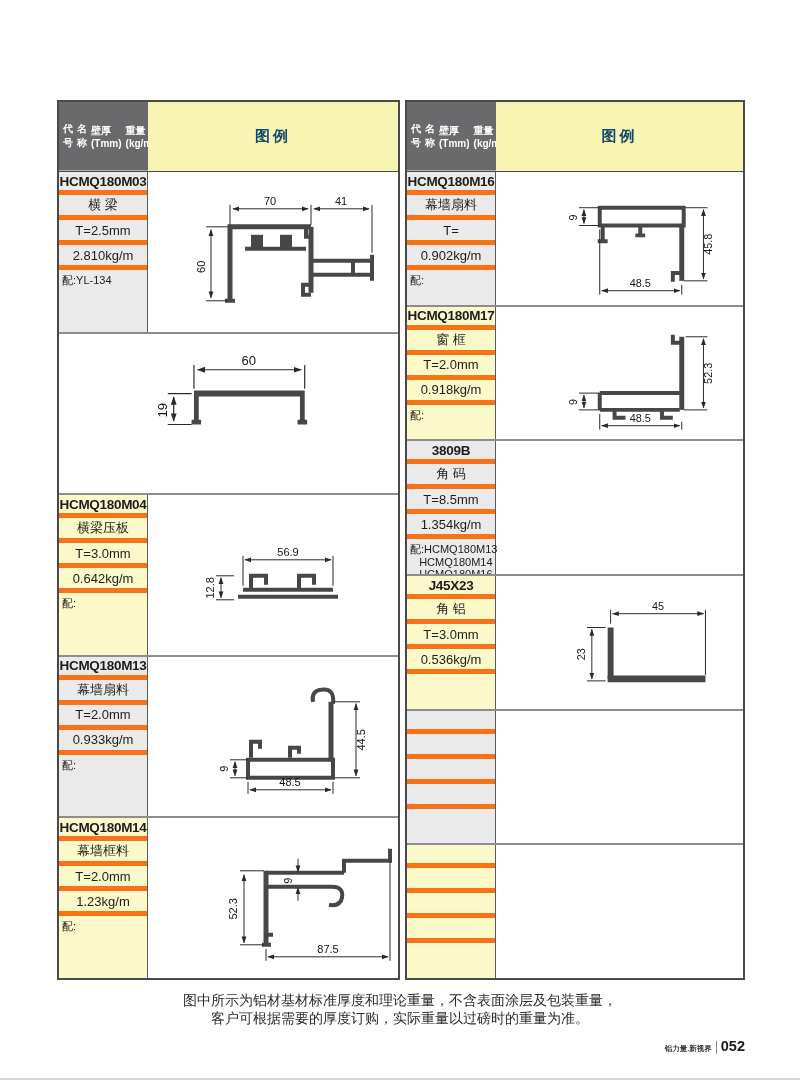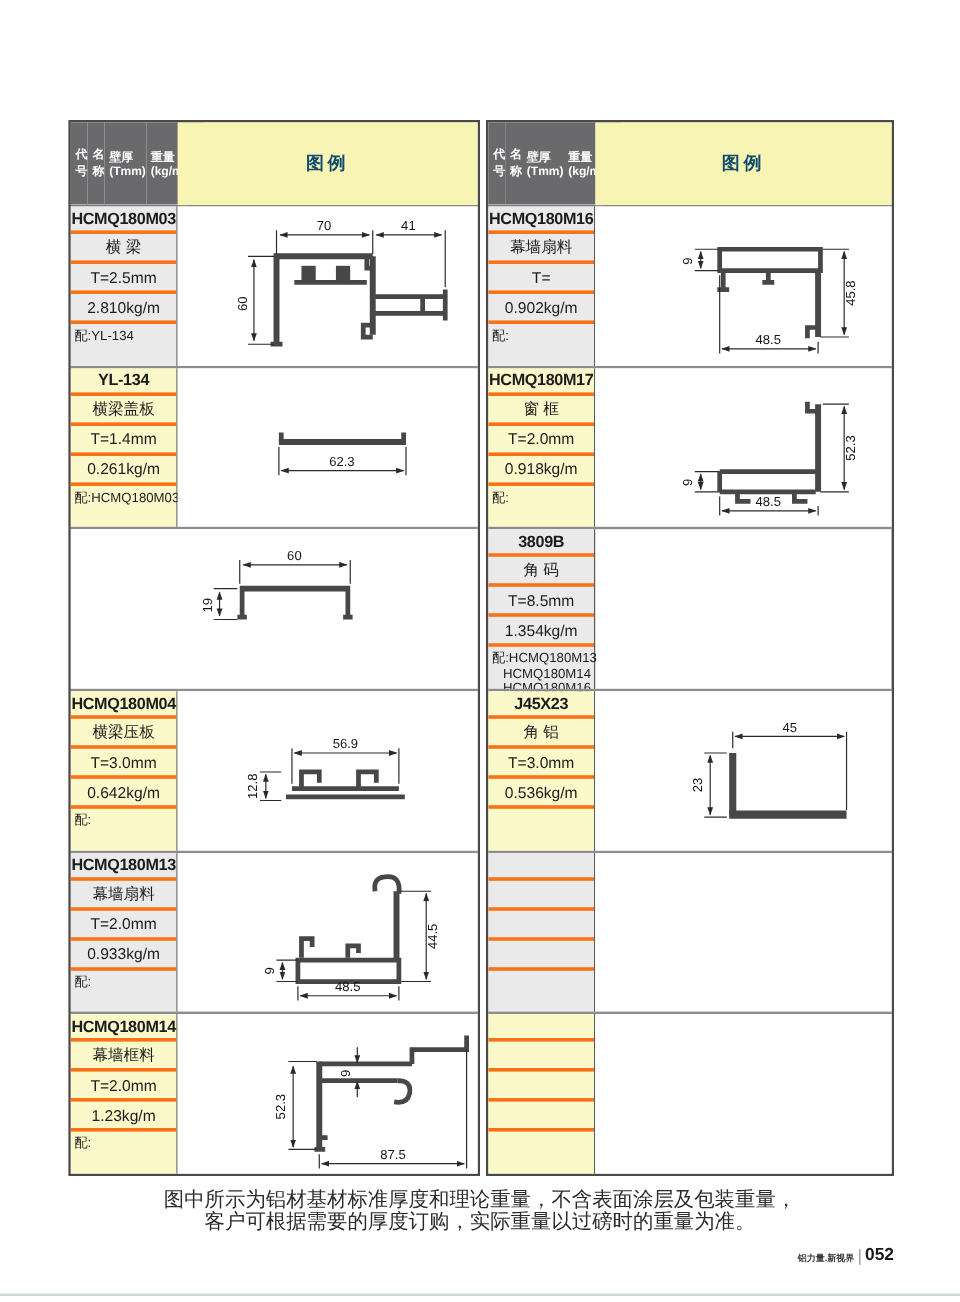--- a/index.html
+++ b/index.html
@@ -26,37 +26,37 @@
   .hlegend {
     flex:1; background:#f8f4b4; display:flex; align-items:center; justify-content:center;
     font-weight:bold; font-size:15px; letter-spacing:3px; color:#0c4a6e;
   }
   
   .group { flex:1; display:flex; border-top:2px solid #8d8d8d; min-height:0; }
   .group.first { border-top:none; }
   .labels { width:89px; flex:none; border-right:1px solid #5a5a5a; display:flex; flex-direction:column; box-sizing:border-box; }
   .labels.gray   { background:#eaeaeb; }
   .labels.yellow { background:#fbf8c9; }
-  .cell { border-bottom:3px solid #f97316; display:flex; align-items:center; justify-content:center; box-sizing:border-box; flex:none; }
+  .cell { border-bottom:5px solid #f97316; display:flex; align-items:center; justify-content:center; box-sizing:border-box; flex:none; }
   .cell.code  { height:23px; font-weight:bold; font-size:13.5px; letter-spacing:-0.3px; }
   .cell.mid   { height:25px; font-size:13px; }
   .cell.match {
     flex:1; border-bottom:none; justify-content:flex-start; align-items:flex-start;
     padding:4px 1px 0 3px; font-size:11px; line-height:1.12; white-space:pre-line; text-align:left;
   }
   .diagram { flex:1; background:#ffffff; min-width:0; }
   .diagram svg { width:100%; height:100%; display:block; }
   
   .p  { stroke:#47474a; stroke-width:4; fill:none; stroke-linejoin:miter; }
   .p5 { stroke-width:5; }
   .pf { fill:#47474a; stroke:none; }
   .d  { stroke:#2a2a2a; stroke-width:1; fill:none; }
   .t  { font-size:11px; fill:#151515; }
   
-  .note { position:absolute; left:0; top:991px; width:800px; text-align:center; font-size:17px; line-height:18px; color:#2b2b2b; }
+  .note { position:absolute; left:0; top:991px; width:800px; text-align:center; font-size:14px; line-height:18px; color:#2b2b2b; }
   .pagefoot { position:absolute; right:55px; top:1038px; display:flex; align-items:flex-end; }
   .brand { font-size:7.5px; font-weight:bold; color:#3a3a3a; }
   .pf-div { width:1px; height:13px; background:#8a8a8a; margin:0 4px; }
   .pagenum { font-size:14.5px; font-weight:bold; color:#1a1a1a; }
   .bottomline { position:absolute; left:0; top:1078px; width:800px; height:2px; background:#cdd7dc; }
 </style>
 </head>
 <body>
 
 <svg width="0" height="0" style="position:absolute" aria-hidden="true">
@@ -101,38 +101,20 @@
           <line class="d" x1="85" y1="24" x2="160" y2="24" marker-start="url(#ar)" marker-end="url(#ar)"></line>
           <line class="d" x1="166" y1="24" x2="221" y2="24" marker-start="url(#ar)" marker-end="url(#ar)"></line>
           <line class="d" x1="63" y1="45" x2="63" y2="113" marker-start="url(#ar)" marker-end="url(#ar)"></line>
           <text class="t" text-anchor="middle" x="122" y="20">70</text>
           <text class="t" text-anchor="middle" x="193" y="20">41</text>
           <text class="t" text-anchor="middle" x="57" y="82" transform="rotate(-90 57 82)">60</text>
         </svg>
       </div>
     </div>
 
-    <div class="group">
-      <div class="labels yellow">
-        <div class="cell code">YL-134</div>
-        <div class="cell mid">横梁盖板</div>
-        <div class="cell mid">T=1.4mm</div>
-        <div class="cell mid">0.261kg/m</div>
-        <div class="cell match">配:HCMQ180M03</div>
-      </div>
-      <div class="diagram">
-        <svg viewBox="0 0 250 134" preserveAspectRatio="xMidYMid meet">
-          <path class="p p5" d="M84,62 H191"></path>
-          <path class="p" d="M86,54 v8 M189,54 v8"></path>
-          <path class="d" d="M84,66 v24 M191,66 v24"></path>
-          <line class="d" x1="86" y1="86" x2="189" y2="86" marker-start="url(#ar)" marker-end="url(#ar)"></line>
-          <text class="t" text-anchor="middle" x="137" y="82">62.3</text>
-        </svg>
-      </div>
-    </div>
 
     <div class="group">
       <div class="diagram">
         <svg viewBox="0 0 250 134" preserveAspectRatio="xMidYMid meet">
           <path class="p p5" d="M96,50 H189"></path>
           <path class="p" d="M98,52 V76 M187,52 V76 M94,74 h8 M183,74 h8"></path>
           <path class="d" d="M96,46 V26 M189,46 V26 M94,50 H74 M94,76 H74"></path>
           <line class="d" x1="99" y1="30" x2="186" y2="30" marker-start="url(#ar)" marker-end="url(#ar)"></line>
           <line class="d" x1="79" y1="53" x2="79" y2="73" marker-start="url(#ar)" marker-end="url(#ar)"></line>
           <text class="t" text-anchor="middle" x="142" y="26">60</text>

